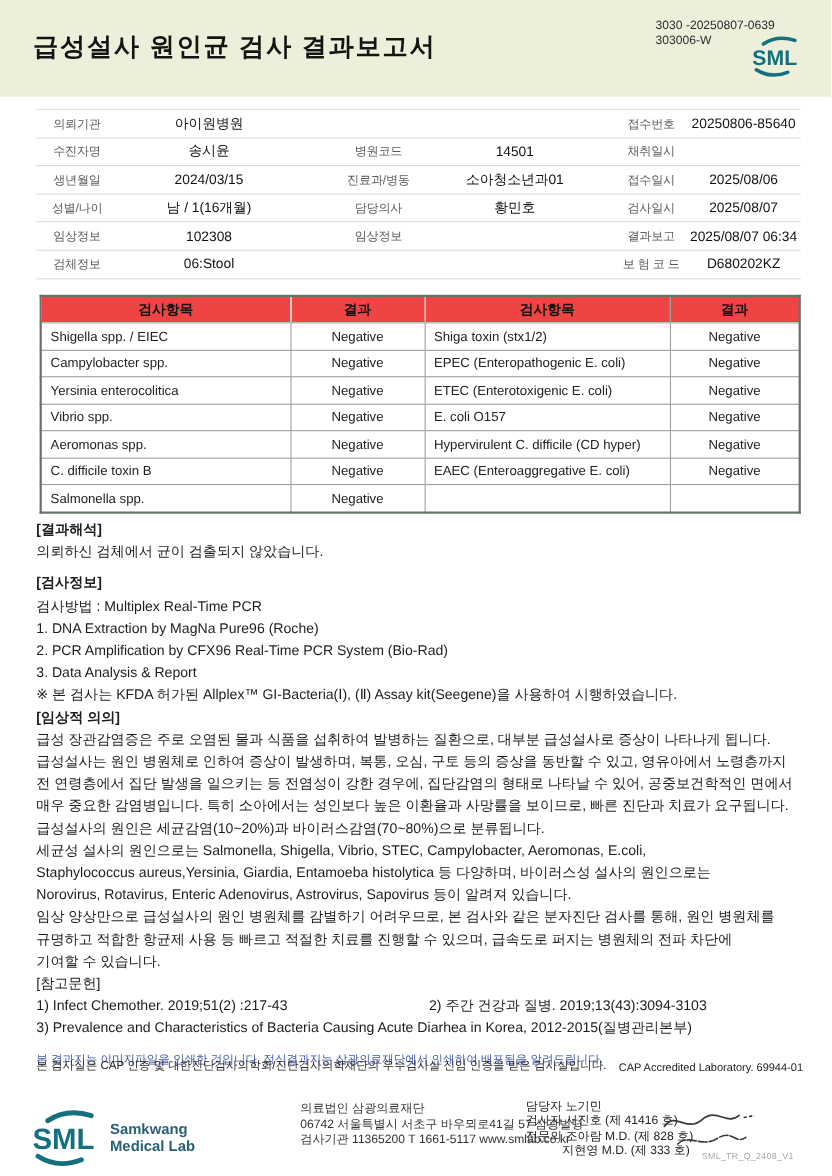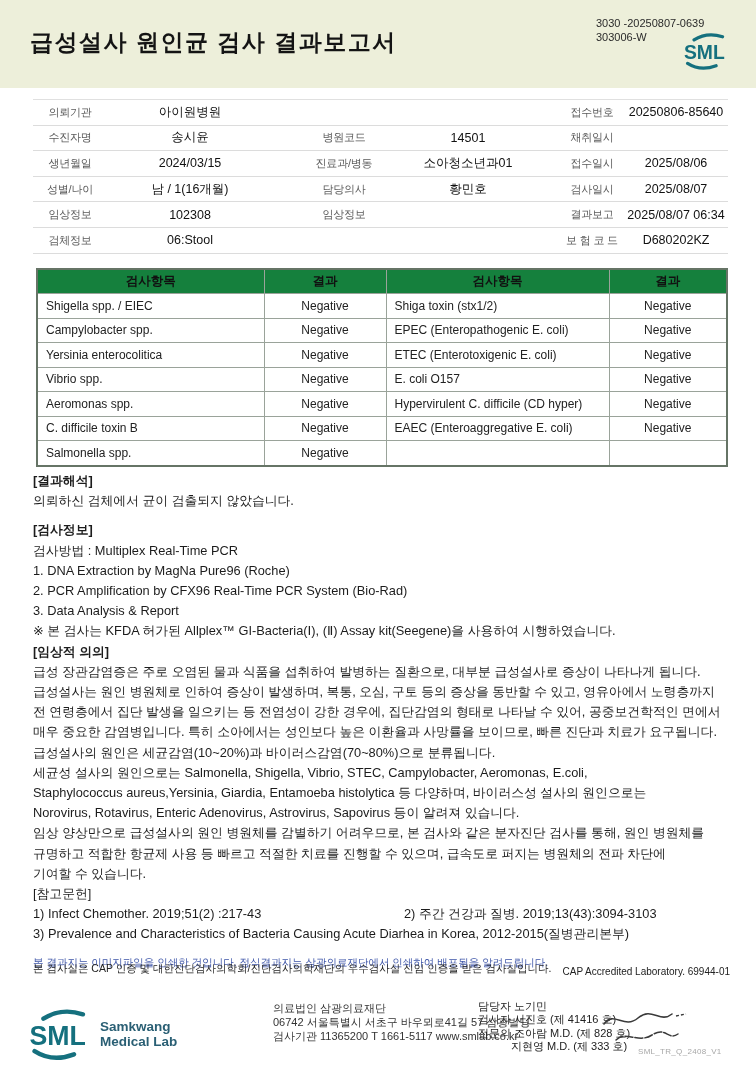--- a/index.html
+++ b/index.html
@@ -19,29 +19,29 @@
   .iv{color:#111;font-size:12.5px;flex:0 0 auto;overflow:visible;}
   .l1{width:62px;padding-left:12px;box-sizing:border-box;}
   .v1{width:190px;}
   .l2{width:64px;margin-left:27px;}
   .v2{width:184px;}
   .l3{width:64px;}
   .v3{flex:1 1 auto;}
   
   .results{position:absolute;top:268px;left:36px;width:690px;border-collapse:collapse;table-layout:fixed;border:2px solid #667466;}
   .results th,.results td{border:1px solid #9aa39a;overflow:hidden;white-space:nowrap;}
-  .results th{height:21px;background:#15803d;font-size:12.5px;font-weight:bold;color:#111;text-align:center;}
+  .results th{height:21px;background:#ef4444;font-size:12.5px;font-weight:bold;color:#111;text-align:center;}
   .results td{height:21.5px;font-size:12px;color:#222;}
   .results td.item{padding-left:8px;text-align:left;}
   .results td.res{text-align:center;}
   
   .textflow{position:absolute;top:471px;left:33px;width:700px;font-size:12.8px;line-height:20.2px;color:#1c1c1c;}
   .textflow .bold{font-weight:bold;}
   .gap-top{margin-top:9px;}
-  .ref-row{display:flex;gap:14px;}
+  .ref-row{display:flex;}
   .ref-row .ref1{width:357px;flex:0 0 auto;}
   
   .disc-blue{position:absolute;left:33px;top:956px;font-size:10.5px;color:#3d55a8;white-space:nowrap;}
   .disc-cap{position:absolute;left:33px;top:962px;font-size:10.5px;color:#222;white-space:nowrap;}
   .cap-accr{position:absolute;right:26px;top:966px;font-size:10px;color:#222;white-space:nowrap;}
   
   .logo-bottom{position:absolute;left:28px;top:1006px;display:flex;align-items:center;}
   .logo-bottom svg{width:64px;height:56px;}
   .logo-name{margin-left:8px;font-size:13.5px;font-weight:bold;color:#2a5f74;line-height:15px;}
   .org{position:absolute;left:273px;top:1001px;font-size:11px;color:#333;line-height:14.2px;white-space:nowrap;}

